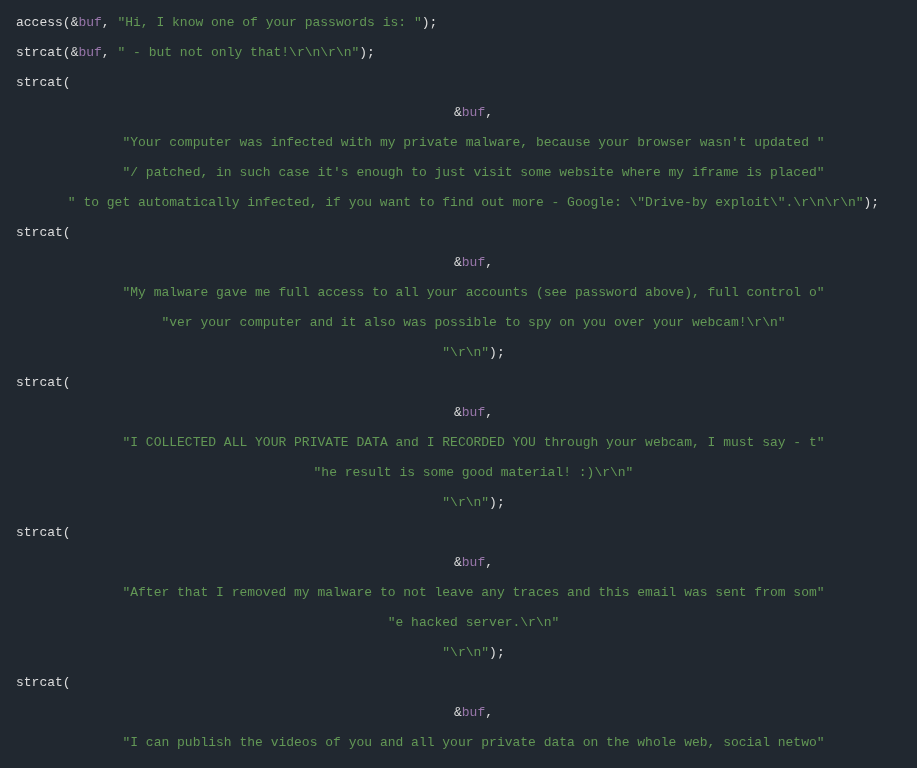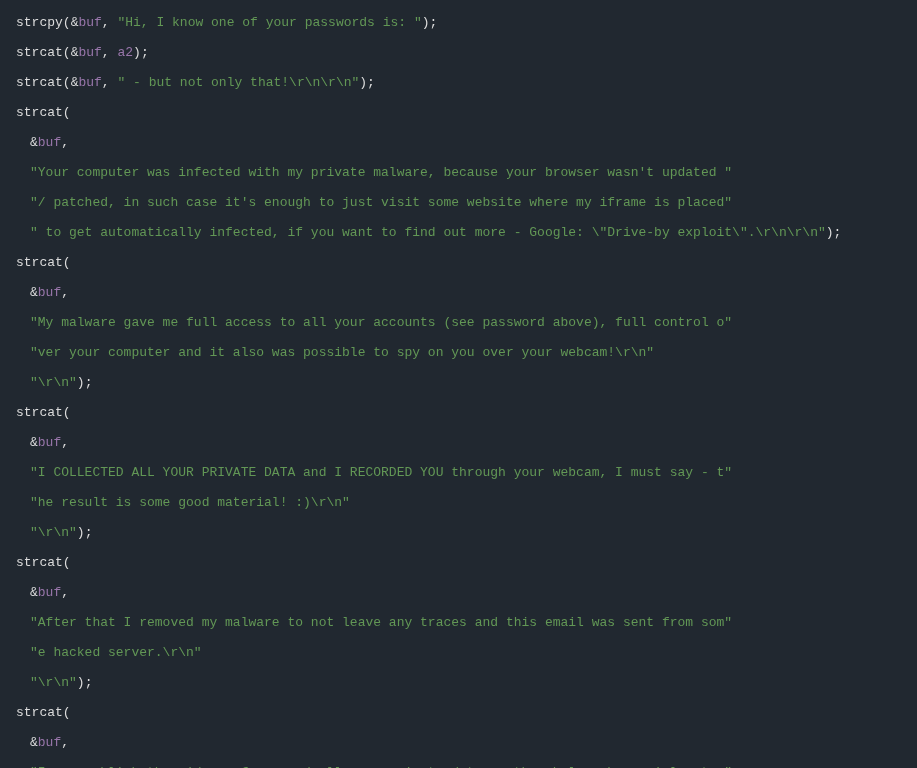--- a/index.html
+++ b/index.html
@@ -17,28 +17,27 @@
     padding: 0;
     white-space: pre;
     padding-left: 16px;
   }
   .line { display: block; }
   .fn  { color: #dcdcdc; }
   .var { color: #9876aa; font-family: Liberation Mono, monospace; }
   .str { color: #629755; }
   .pun { color: #dcdcdc; }
   .op  { color: #dcdcdc; }
-  .indent2 { padding-left: 14px; }
+  .indent2 { padding-left: 14px; text-align: center; }
 </style>
 </head>
 <body>
 
 <div class="code">
-<span class="line"><span class="fn">strcpy</span><span class="pun">(</span><span class="op">&amp;</span><span class="var">buf</span><span class="pun">, </span><span class="str">"Hi, I know one of your passwords is: "</span><span class="pun">)</span><span class="pun">;</span></span>
-<span class="line"><span class="fn">strcat</span><span class="pun">(</span><span class="op">&amp;</span><span class="var">buf</span><span class="pun">, </span><span class="var">a2</span><span class="pun">)</span><span class="pun">;</span></span>
+<span class="line"><span class="fn">access</span><span class="pun">(</span><span class="op">&amp;</span><span class="var">buf</span><span class="pun">, </span><span class="str">"Hi, I know one of your passwords is: "</span><span class="pun">)</span><span class="pun">;</span></span>
 <span class="line"><span class="fn">strcat</span><span class="pun">(</span><span class="op">&amp;</span><span class="var">buf</span><span class="pun">, </span><span class="str">" - but not only that!\r\n\r\n"</span><span class="pun">)</span><span class="pun">;</span></span>
 <span class="line"><span class="fn">strcat</span><span class="pun">(</span></span>
 <span class="line indent2"><span class="op">&amp;</span><span class="var">buf</span><span class="pun">,</span></span>
 <span class="line indent2"><span class="str">"Your computer was infected with my private malware, because your browser wasn't updated "</span></span>
 <span class="line indent2"><span class="str">"/ patched, in such case it's enough to just visit some website where my iframe is placed"</span></span>
 <span class="line indent2"><span class="str">" to get automatically infected, if you want to find out more - Google: \"Drive-by exploit\".\r\n\r\n"</span><span class="pun">)</span><span class="pun">;</span></span>
 <span class="line"><span class="fn">strcat</span><span class="pun">(</span></span>
 <span class="line indent2"><span class="op">&amp;</span><span class="var">buf</span><span class="pun">,</span></span>
 <span class="line indent2"><span class="str">"My malware gave me full access to all your accounts (see password above), full control o"</span></span>
 <span class="line indent2"><span class="str">"ver your computer and it also was possible to spy on you over your webcam!\r\n"</span></span>

